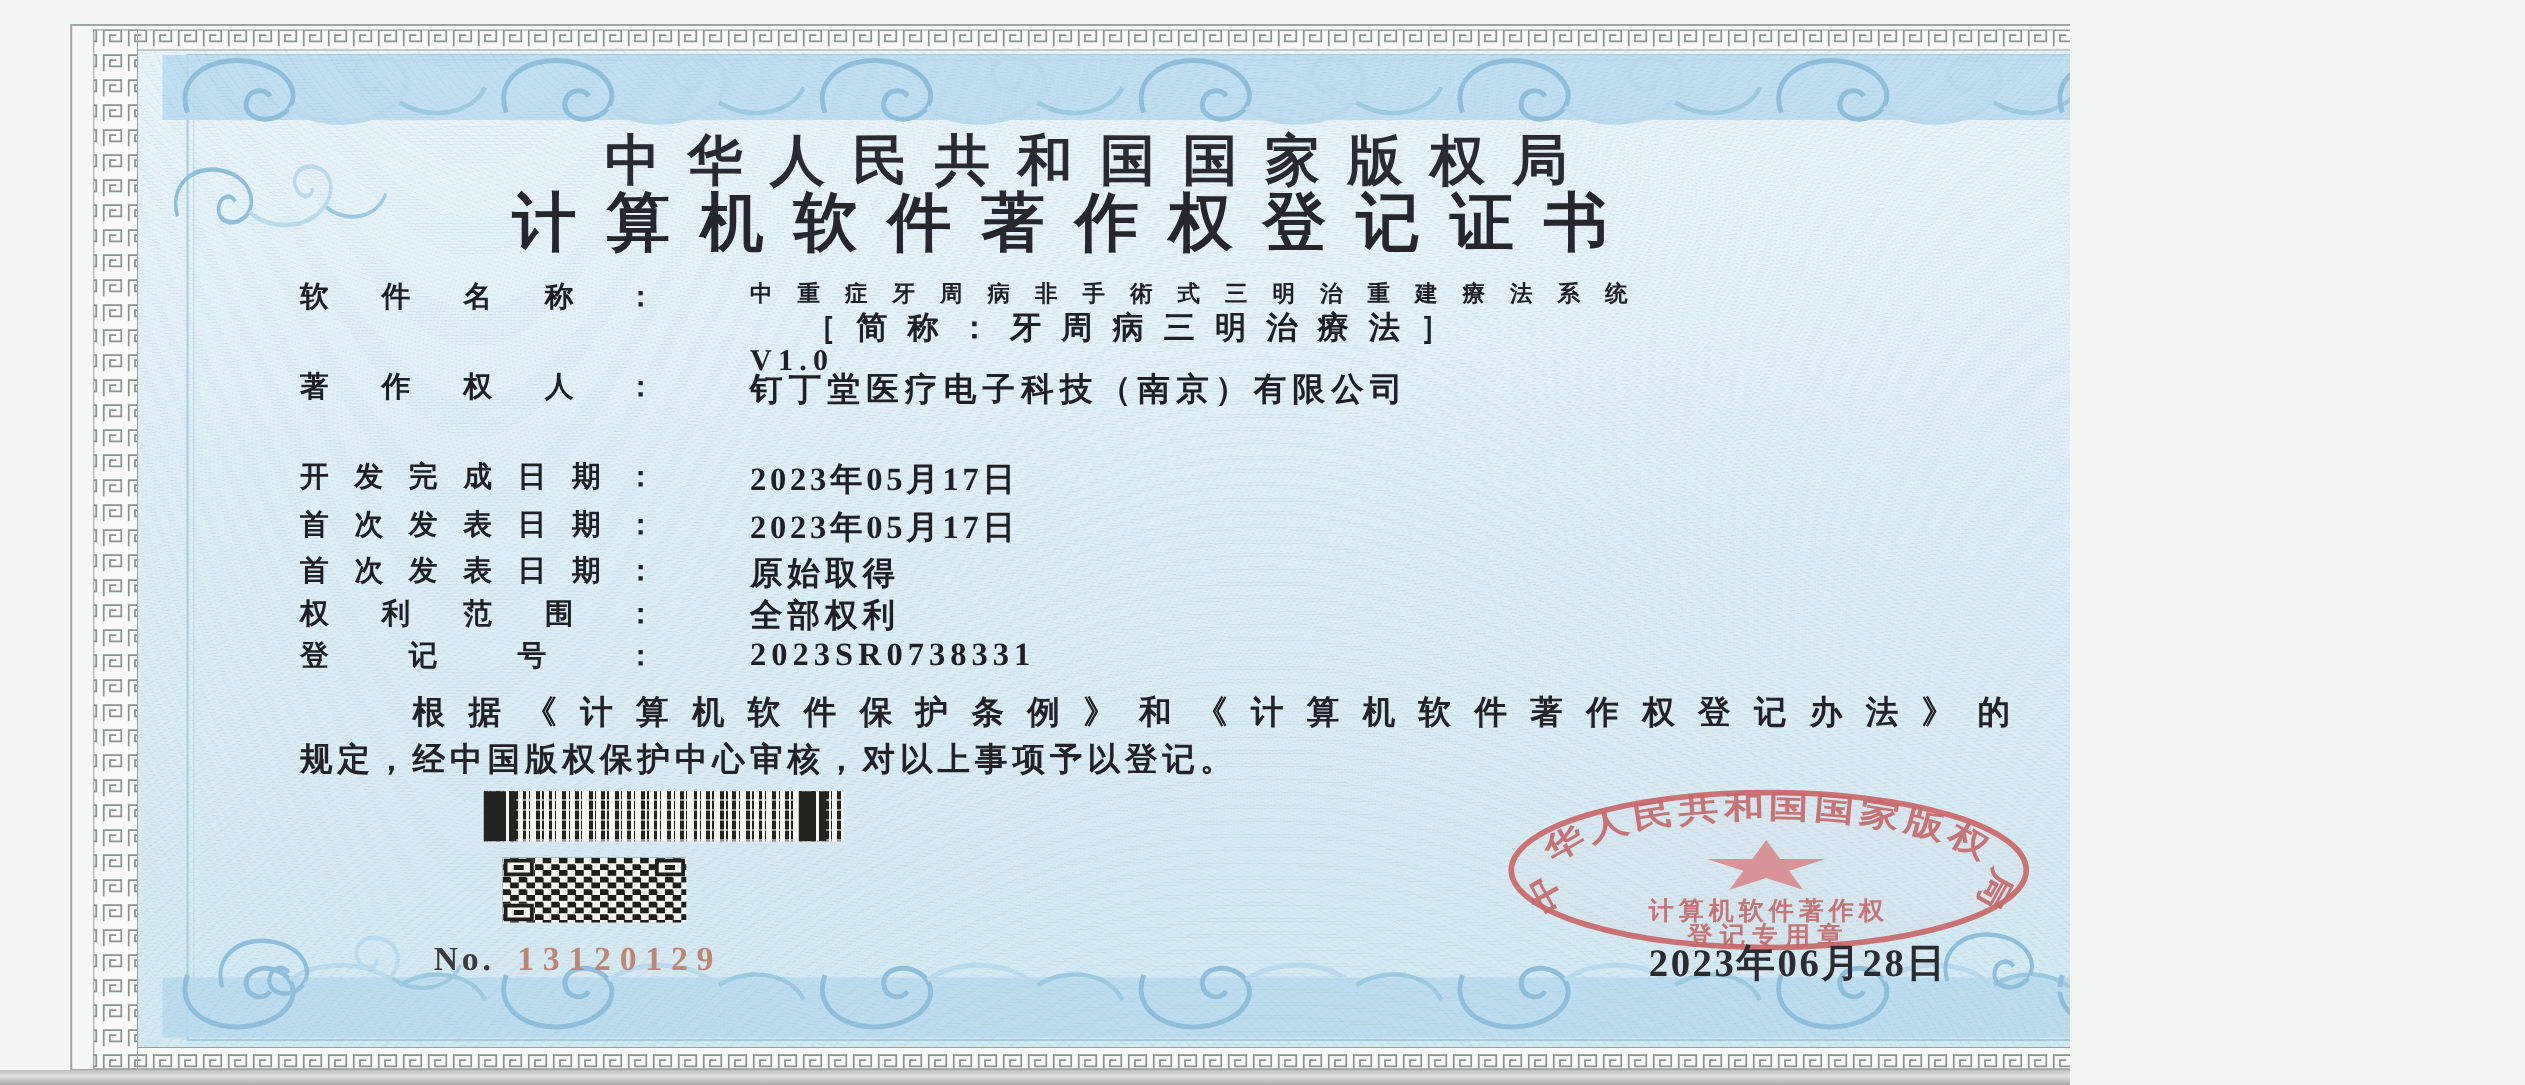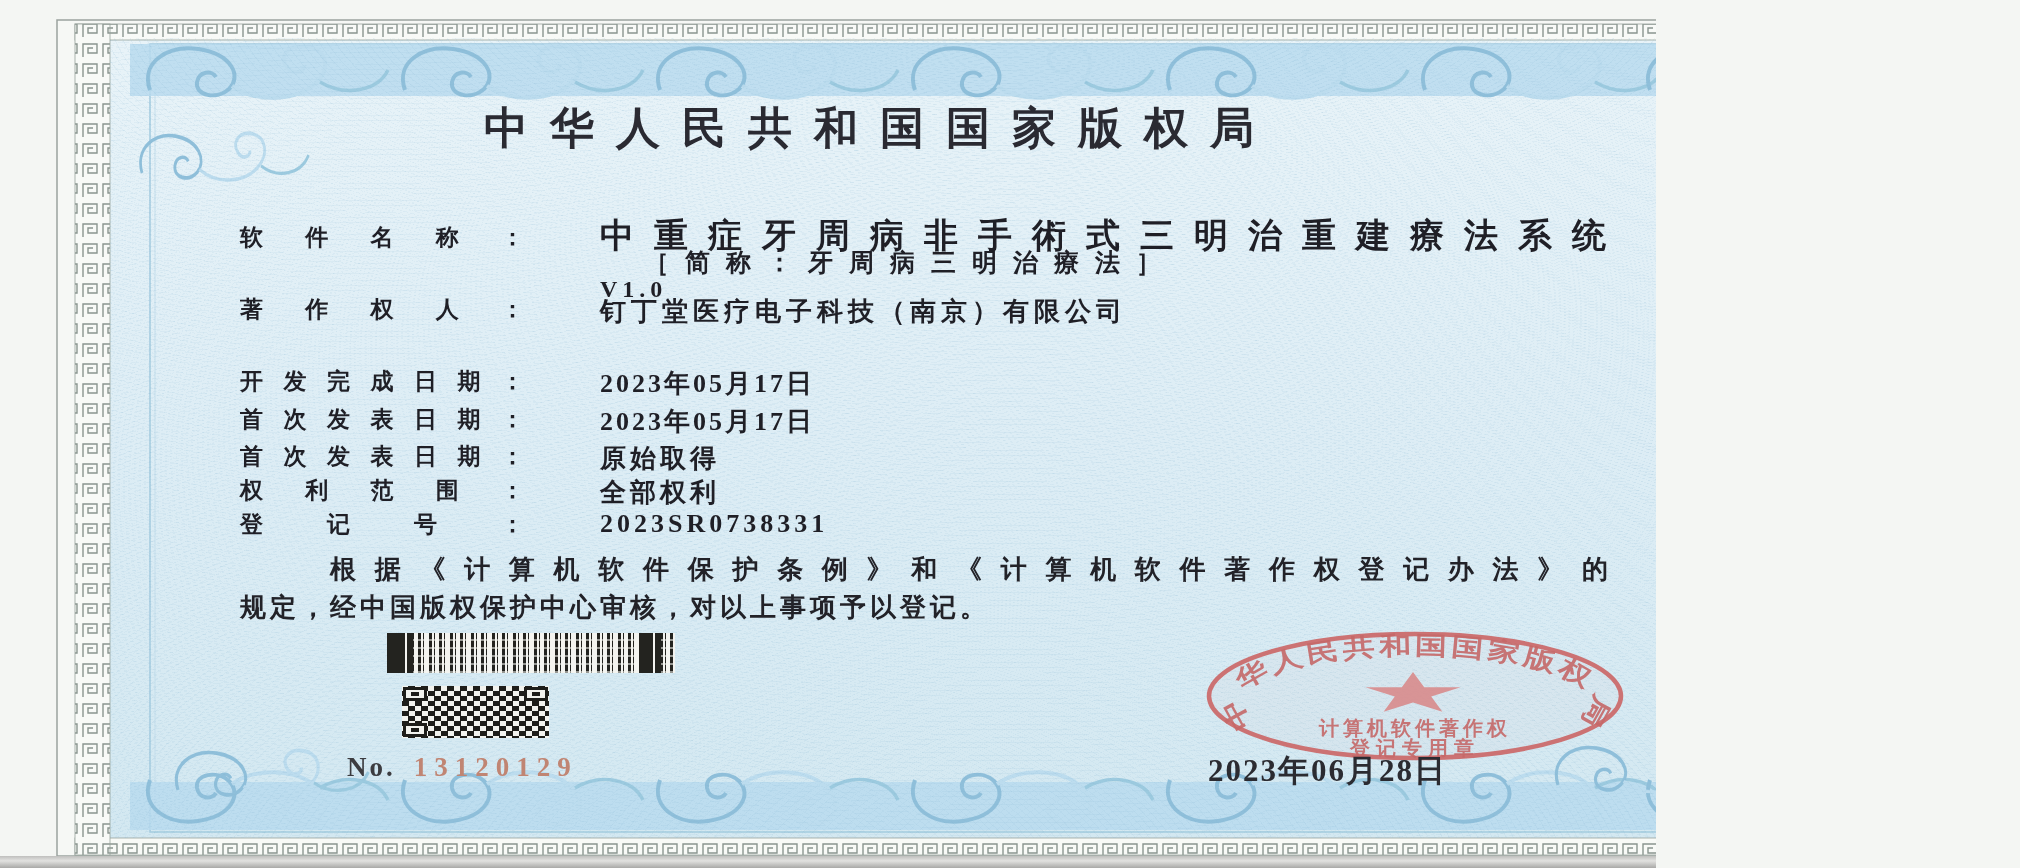--- a/index.html
+++ b/index.html
@@ -18,21 +18,21 @@
      font-size:51px;font-weight:700;letter-spacing:24px;color:#26262e;white-space:nowrap;}
   .certno{position:absolute;left:1215px;top:192px;font-size:23px;font-weight:700;
      letter-spacing:2px;white-space:nowrap;color:#2c2c32;}
   .certno .lbl{margin-right:26px;letter-spacing:4px;}
   .flabel{position:absolute;left:240px;width:284px;font-size:23px;font-weight:700;
      text-align:justify;text-align-last:justify;color:#1f1f26;}
   .fvalue{position:absolute;left:600px;white-space:nowrap;font-weight:700;color:#1f1f26;}
   .v-std{font-size:26px;letter-spacing:4px;}
   .v-date{font-size:26px;letter-spacing:3px;}
   .v-reg{font-size:26px;letter-spacing:4px;}
-  .name-l1{font-size:34px;letter-spacing:20px;line-height:27px;text-align:right;}
+  .name-l1{font-size:18px;letter-spacing:20px;line-height:27px;text-align:right;}
   .name-l2{font-size:25px;letter-spacing:16px;line-height:27px;margin-left:44px;}
   .name-l3{font-size:24px;letter-spacing:5px;line-height:26px;}
   .holder{font-size:26px;letter-spacing:5px;}
   .stmt1{position:absolute;left:240px;top:552px;width:1368px;font-size:26px;font-weight:700;
      text-align:justify;text-align-last:justify;text-indent:90px;white-space:nowrap;color:#222228;}
   .stmt2{position:absolute;left:240px;top:590px;font-size:26px;font-weight:700;
      letter-spacing:4px;white-space:nowrap;color:#222228;}
   .barcode{position:absolute;left:387px;top:633px;width:288px;height:40px;
      background:
        repeating-linear-gradient(0deg, rgba(244,245,240,.55) 0 2px, rgba(0,0,0,0) 2px 8px),
@@ -43,21 +43,21 @@
      background:linear-gradient(90deg,#23231f 0 14px,#f4f4f0 14px 16px,#23231f 16px 22px);}
   .qr{position:absolute;left:402px;top:686px;width:147px;height:52px;
      background:repeating-conic-gradient(#1e1e1a 0% 25%, #f2f3ee 25% 50%);background-size:13px 10px;}
   .qf{position:absolute;width:24px;height:14px;border:3px solid #1e1e1a;background:#f2f3ee;box-sizing:border-box;}
   .qf::after{content:"";position:absolute;left:5px;top:2px;width:8px;height:4px;background:#1e1e1a;}
   .qf.tl{left:1px;top:1px}.qf.tr{right:1px;top:1px}.qf.bl{left:1px;bottom:1px}
   .serial{position:absolute;left:347px;top:752px;font-size:27px;font-weight:700;white-space:nowrap;}
   .serial .no{color:#3c3c40;letter-spacing:3px;margin-right:18px;}
   .serial .num{color:#c08573;letter-spacing:7px;}
   .stamp{position:absolute;left:1195px;top:624px;mix-blend-mode:multiply;}
-  .issue-date{position:absolute;left:1208px;top:750px;width:350px;text-align:left;
+  .issue-date{position:absolute;left:1208px;top:750px;width:350px;text-align:right;
      font-size:31px;font-weight:700;letter-spacing:2px;color:#2b2b31;white-space:nowrap;}
   .bottom-edge{position:absolute;left:0;top:856px;width:100%;height:12px;z-index:3;
      background:linear-gradient(#bfbfbd,#e2e2e0 40%,#a9a9a7);}
 </style>
 </head>
 <body>
 
 <div class="stage">
 
   <svg class="bg" width="2020" height="868" viewBox="0 0 2020 868">
@@ -118,20 +118,21 @@
       <use href="#cloudS" transform="translate(170,745) scale(0.8,0.9)"></use>
       <use href="#cloudS" transform="translate(1550,740) scale(0.8,0.9)"></use>
     </g>
   </svg>
 
   <div class="texture"></div>
 
   <div class="content">
 
     <div class="authority">中华人民共和国国家版权局</div>
+    <div class="cert-title">计算机软件著作权登记证书</div>
 
 
     <div>
       <div class="flabel" style="top:222px">软件名称：</div>
       <div class="fvalue" style="top:222px">
         <div class="name-l1">中重症牙周病非手術式三明治重建療法系统</div>
         <div class="name-l2">［简称：牙周病三明治療法］</div>
         <div class="name-l3">V1.0</div>
       </div>
     </div>

